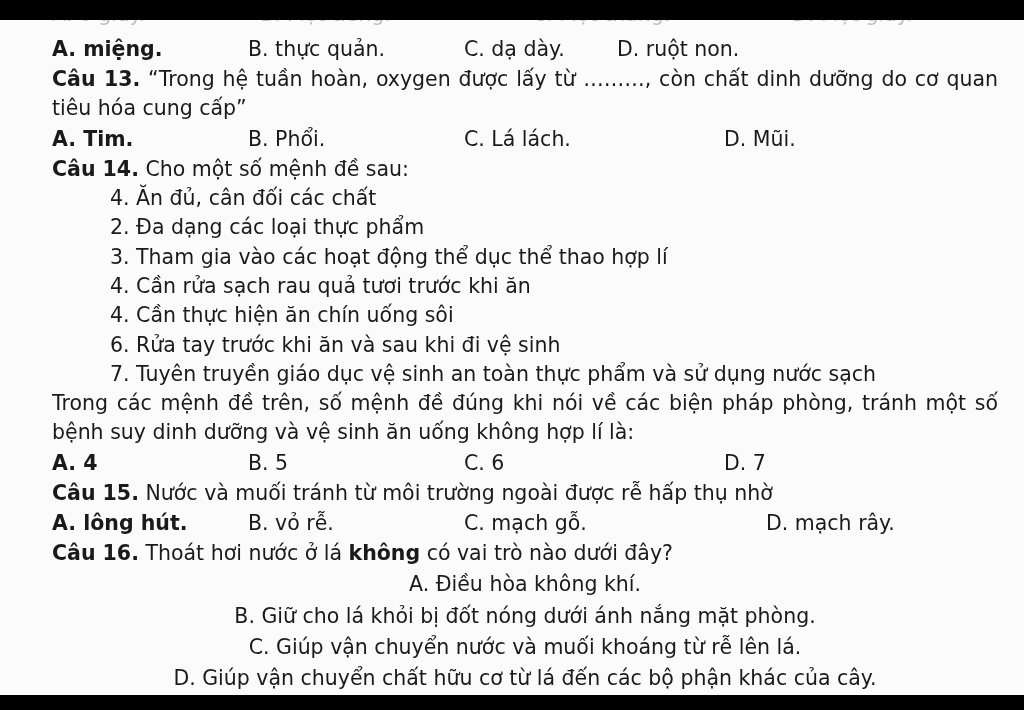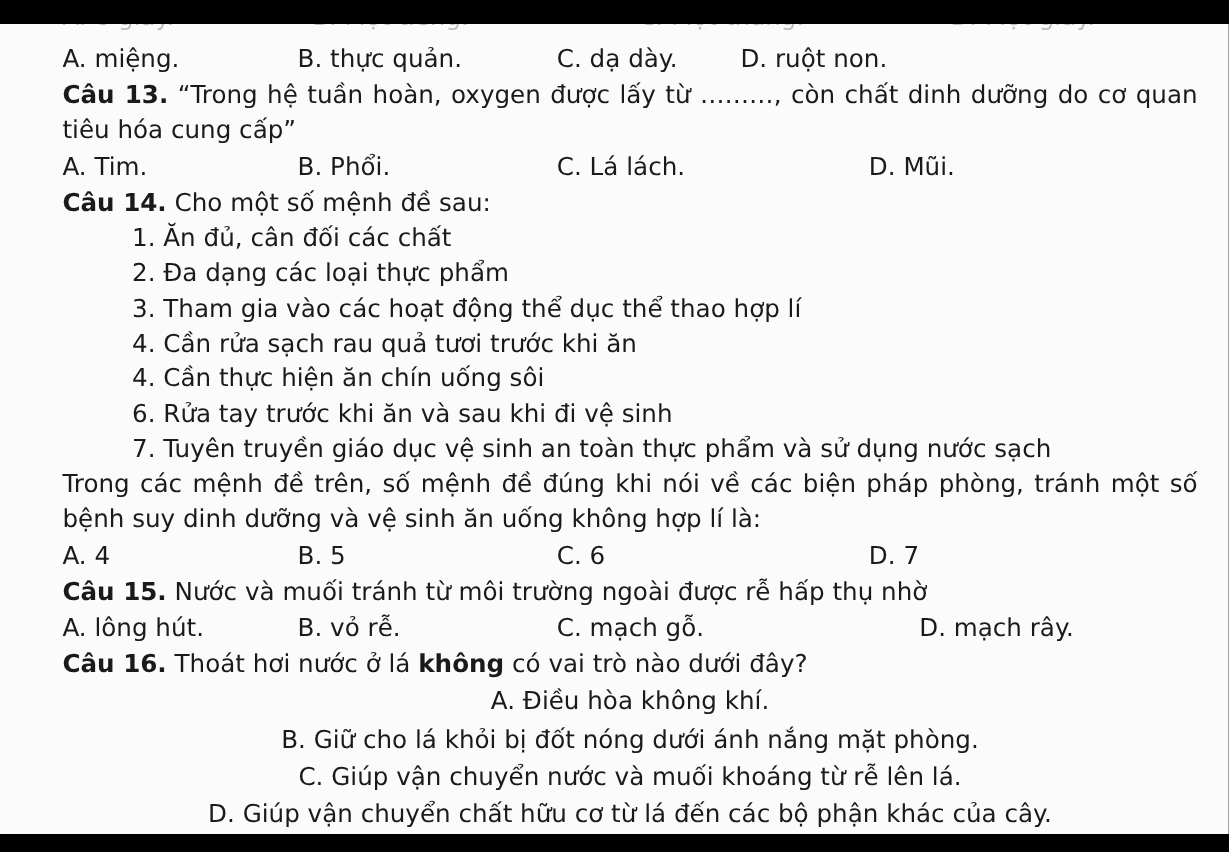--- a/index.html
+++ b/index.html
@@ -62,21 +62,21 @@
   }
   .opts {
     position: relative;
     height: 28px;
     margin-top: 1px;
   }
   .opts span {
     position: absolute;
     white-space: nowrap;
   }
-  .o1 { left: 0; }
+  .o1 { left: 0; font-weight: bold; }
   .o2 { left: 196px; }
   .o3 { left: 412px; }
   .o4 { left: 672px; }
   .sub {
     margin-left: 58px;
   }
   .stack-opt {
     margin-top: 2px;
     text-align: center;
   }
@@ -110,21 +110,21 @@
         <span class="o1">A. Tim.</span>
         <span class="o2">B. Phổi.</span>
         <span class="o3">C. Lá lách.</span>
         <span class="o4">D. Mũi.</span>
       </div>
 
       <div class="q">
         <b>Câu 14.</b>
         <span>Cho một số mệnh đề sau:</span>
       </div>
-      <div class="sub">1. Ăn đủ, cân đối các chất</div>
+      <div class="sub">4. Ăn đủ, cân đối các chất</div>
       <div class="sub">2. Đa dạng các loại thực phẩm</div>
       <div class="sub">3. Tham gia vào các hoạt động thể dục thể thao hợp lí</div>
       <div class="sub">4. Cần rửa sạch rau quả tươi trước khi ăn</div>
       <div class="sub">4. Cần thực hiện ăn chín uống sôi</div>
       <div class="sub">6. Rửa tay trước khi ăn và sau khi đi vệ sinh</div>
       <div class="sub">7. Tuyên truyền giáo dục vệ sinh an toàn thực phẩm và sử dụng nước sạch</div>
       <div class="justify">Trong các mệnh đề trên, số mệnh đề đúng khi nói về các biện pháp phòng, tránh một số bệnh suy dinh dưỡng và vệ sinh ăn uống không hợp lí là:</div>
       <div class="opts">
         <span class="o1">A. 4</span>
         <span class="o2">B. 5</span>

